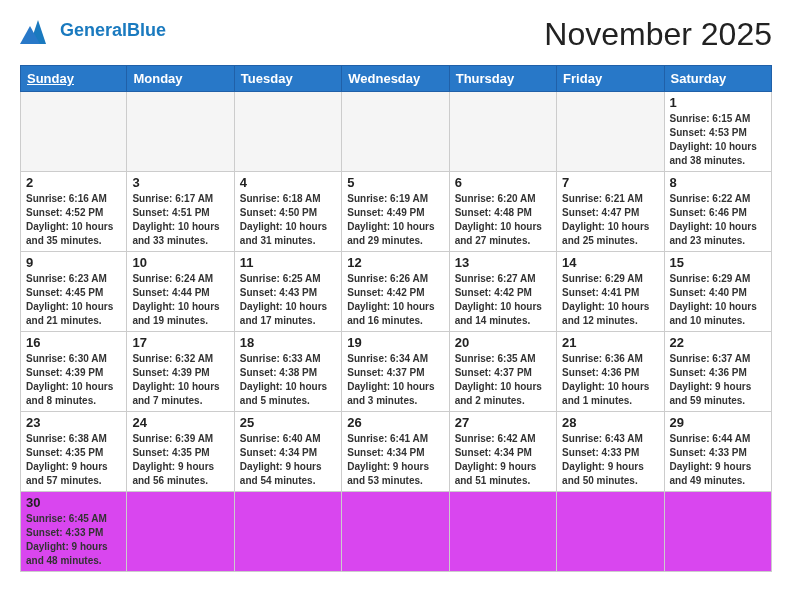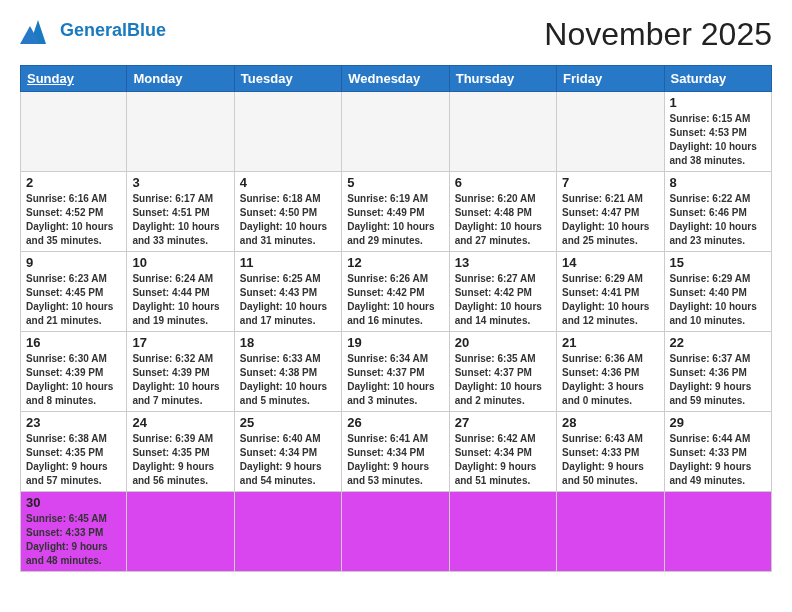--- a/index.html
+++ b/index.html
@@ -222,21 +222,21 @@
         <td>
           <span class="day-number">19</span>
           <span class="day-info">Sunrise: <span>6:34 AM</span><br>Sunset: <span>4:37 PM</span><br>Daylight: <span>10 hours and 3 minutes.</span></span>
         </td>
         <td>
           <span class="day-number">20</span>
           <span class="day-info">Sunrise: <span>6:35 AM</span><br>Sunset: <span>4:37 PM</span><br>Daylight: <span>10 hours and 2 minutes.</span></span>
         </td>
         <td>
           <span class="day-number">21</span>
-          <span class="day-info">Sunrise: <span>6:36 AM</span><br>Sunset: <span>4:36 PM</span><br>Daylight: <span>3 hours and 0 minutes.</span></span>
+          <span class="day-info">Sunrise: <span>6:36 AM</span><br>Sunset: <span>4:36 PM</span><br>Daylight: <span>10 hours and 1 minutes.</span></span>
         </td>
         <td>
           <span class="day-number">22</span>
           <span class="day-info">Sunrise: <span>6:37 AM</span><br>Sunset: <span>4:36 PM</span><br>Daylight: <span>9 hours and 59 minutes.</span></span>
         </td>
       </tr>
 
       <tr>
         <td>
           <span class="day-number">23</span>

